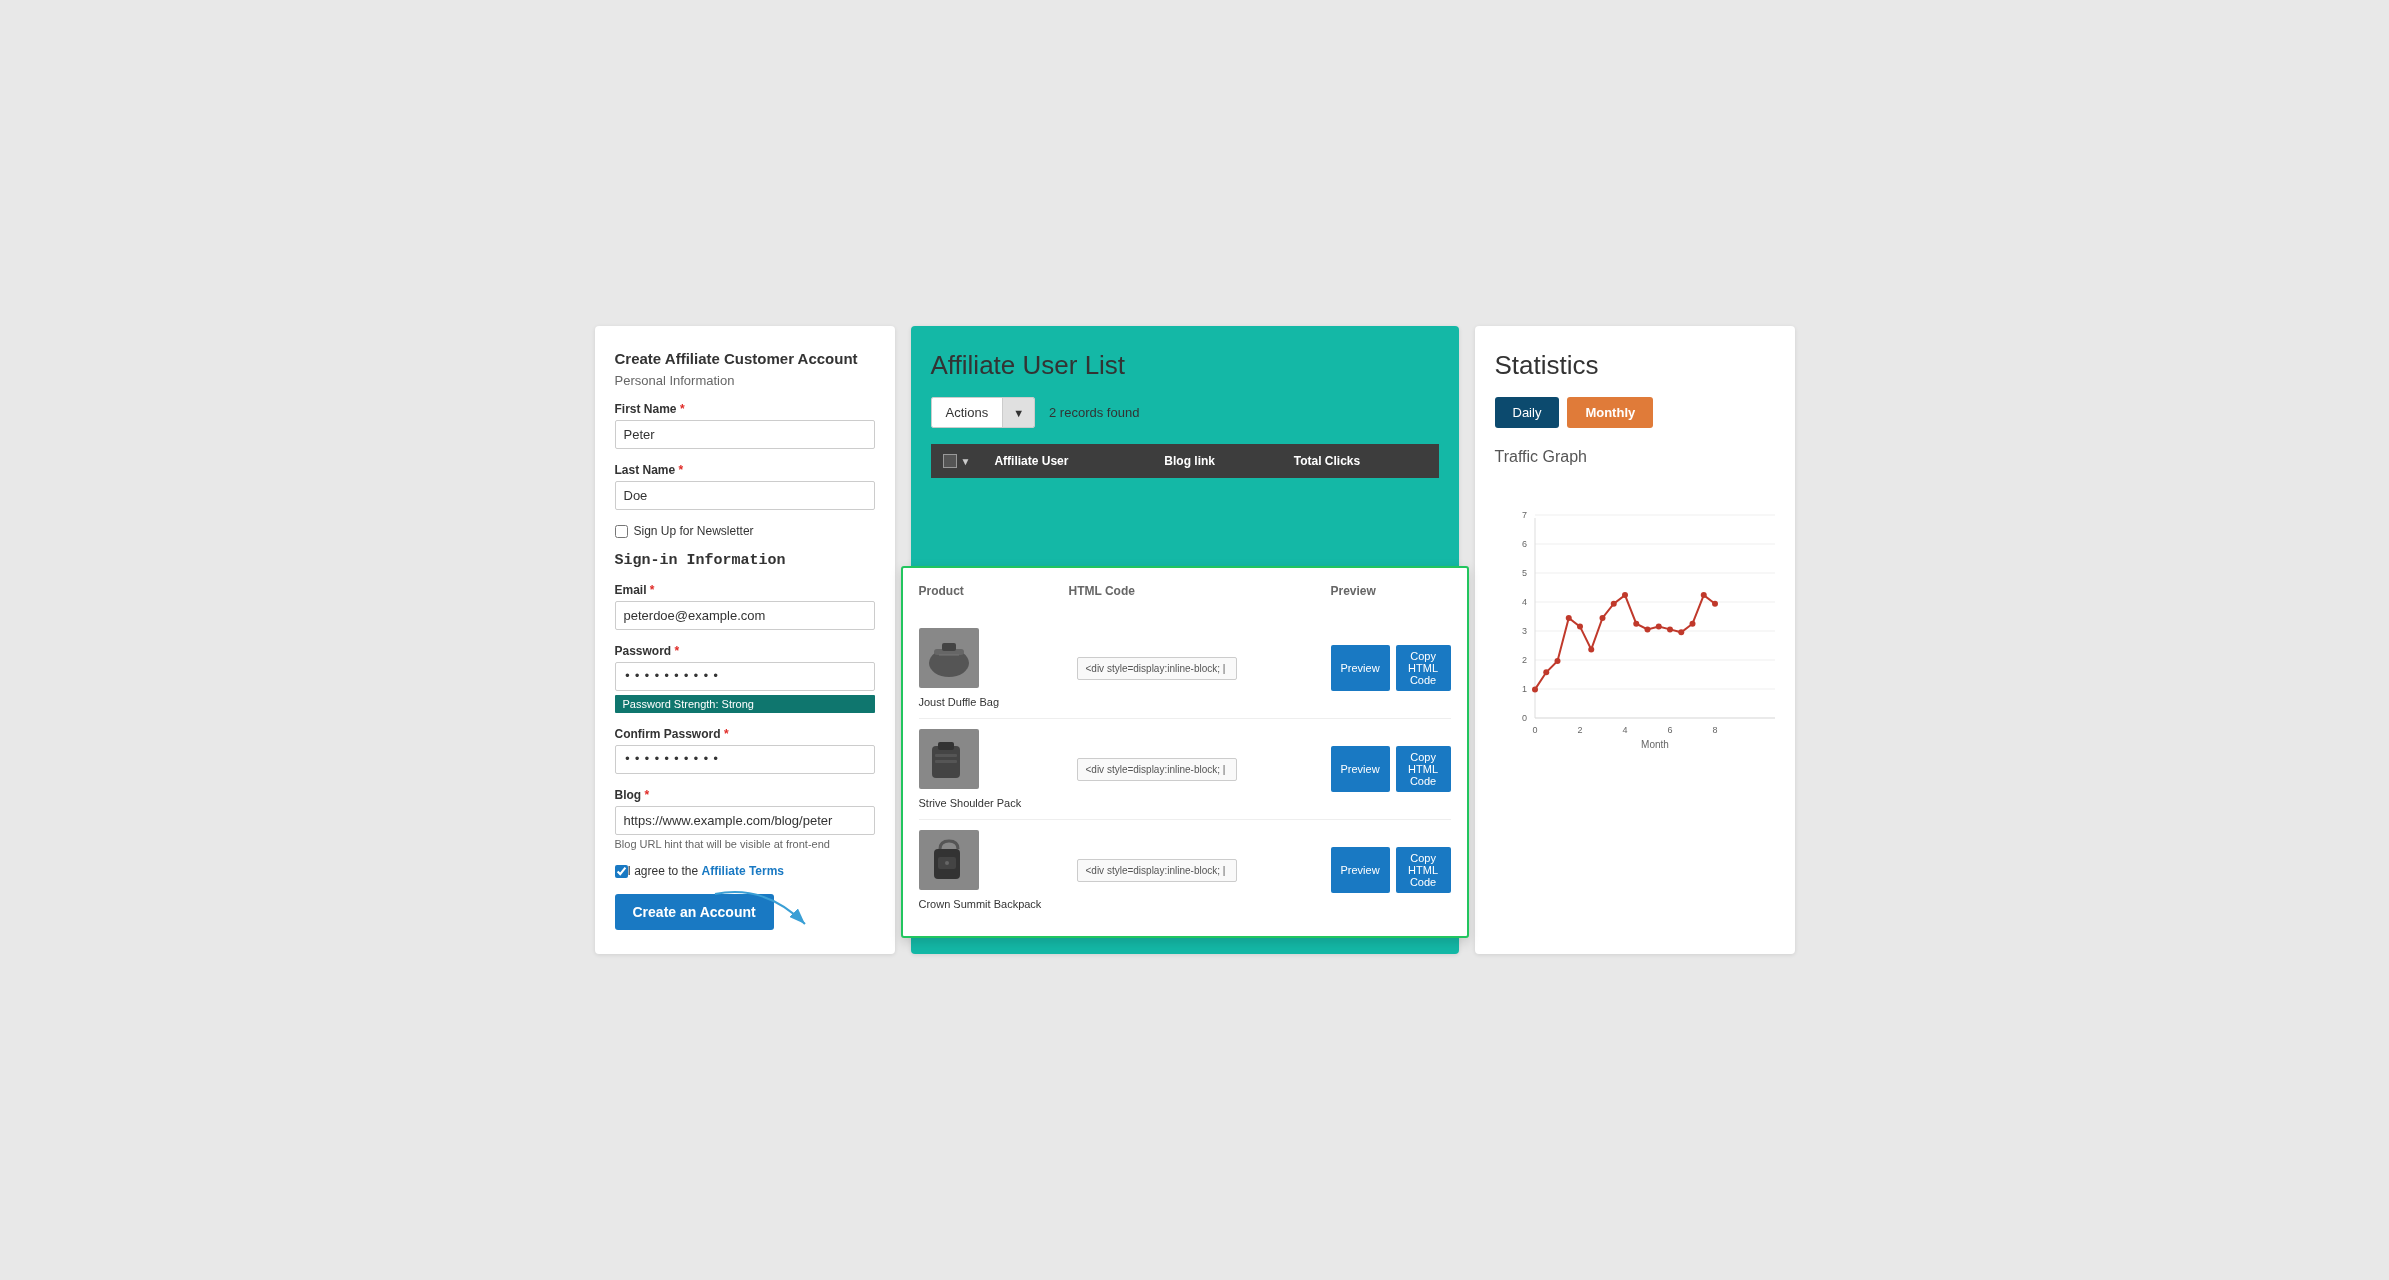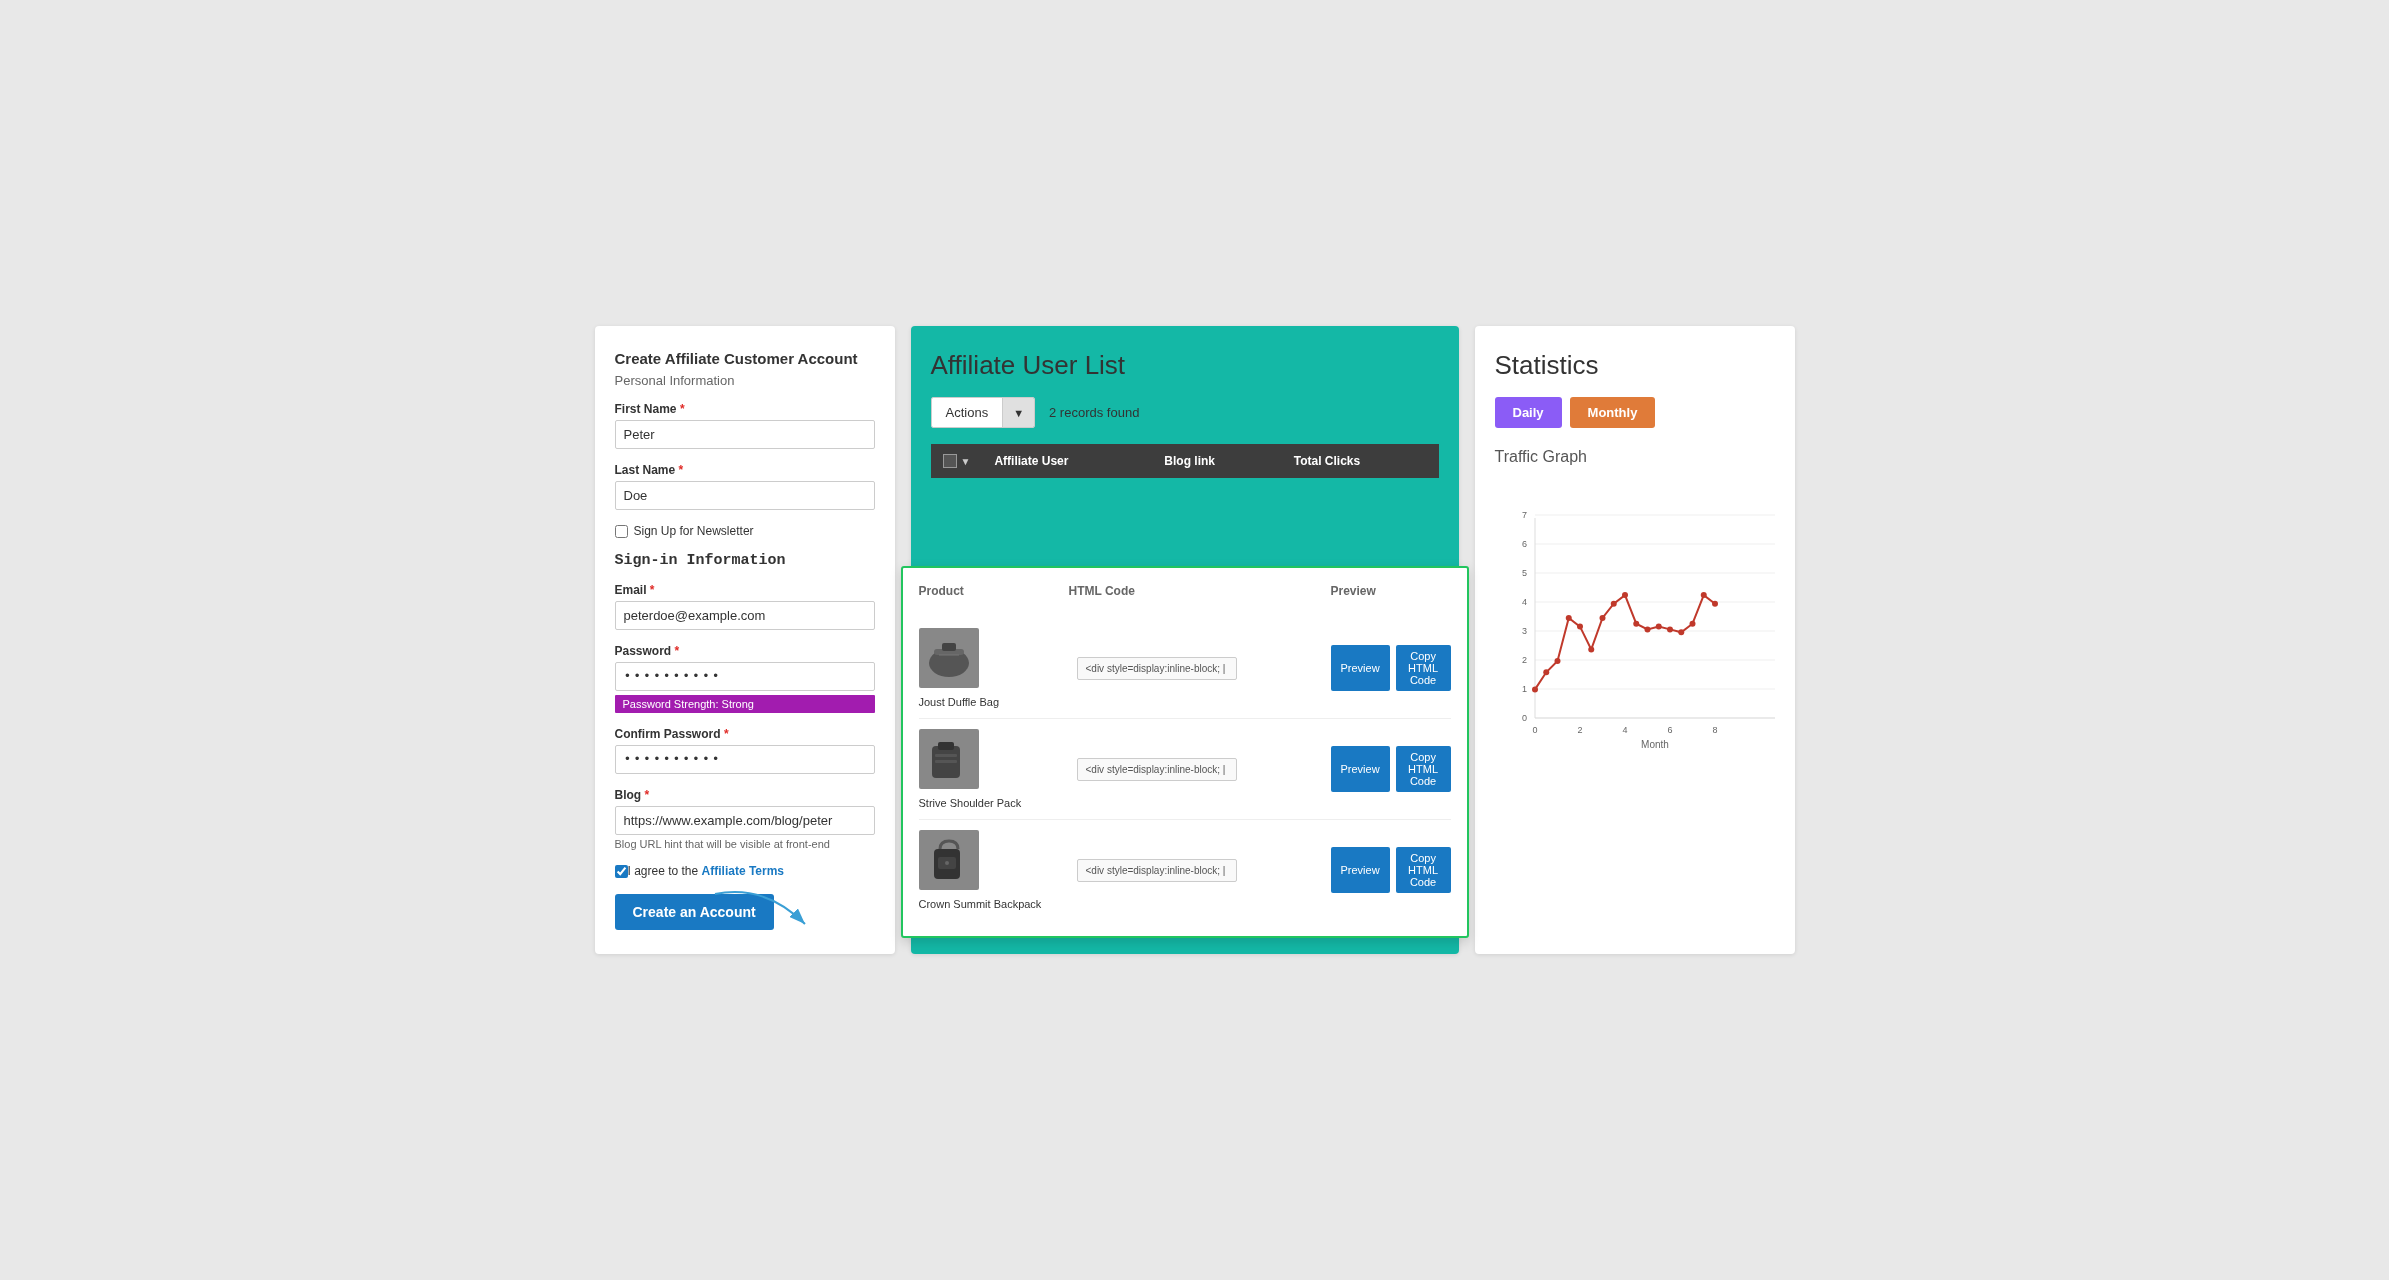--- a/index.html
+++ b/index.html
@@ -85,21 +85,21 @@
       color: #333;
       margin-bottom: 14px;
       margin-top: 8px;
       font-family: Liberation Mono, monospace;
     }
     .password-input {
       font-family: 'Courier New', monospace;
       letter-spacing: 2px;
     }
     .password-strength {
-      background: #a21caf;
+      background: #0f766e;
       color: #fff;
       font-size: 11px;
       padding: 3px 8px;
       margin-top: 4px;
       border-radius: 1px;
     }
     .blog-hint {
       font-size: 11px;
       color: #666;
       margin-top: 3px;
@@ -340,27 +340,27 @@
       font-weight: 300;
       color: #333;
       margin-bottom: 16px;
     }
     .stats-buttons {
       display: flex;
       gap: 8px;
       margin-bottom: 20px;
     }
     .daily-btn {
-      background: #8b5cf6;
+      background: #0c4a6e;
       color: #fff;
       border: none;
       border-radius: 3px;
       padding: 8px 18px;
       font-size: 13px;
-      font-weight: 700;
+      font-weight: 400;
       cursor: pointer;
     }
     .monthly-btn {
       background: #e07b39;
       color: #fff;
       border: none;
       border-radius: 3px;
       padding: 8px 18px;
       font-size: 13px;
       font-weight: 600;

